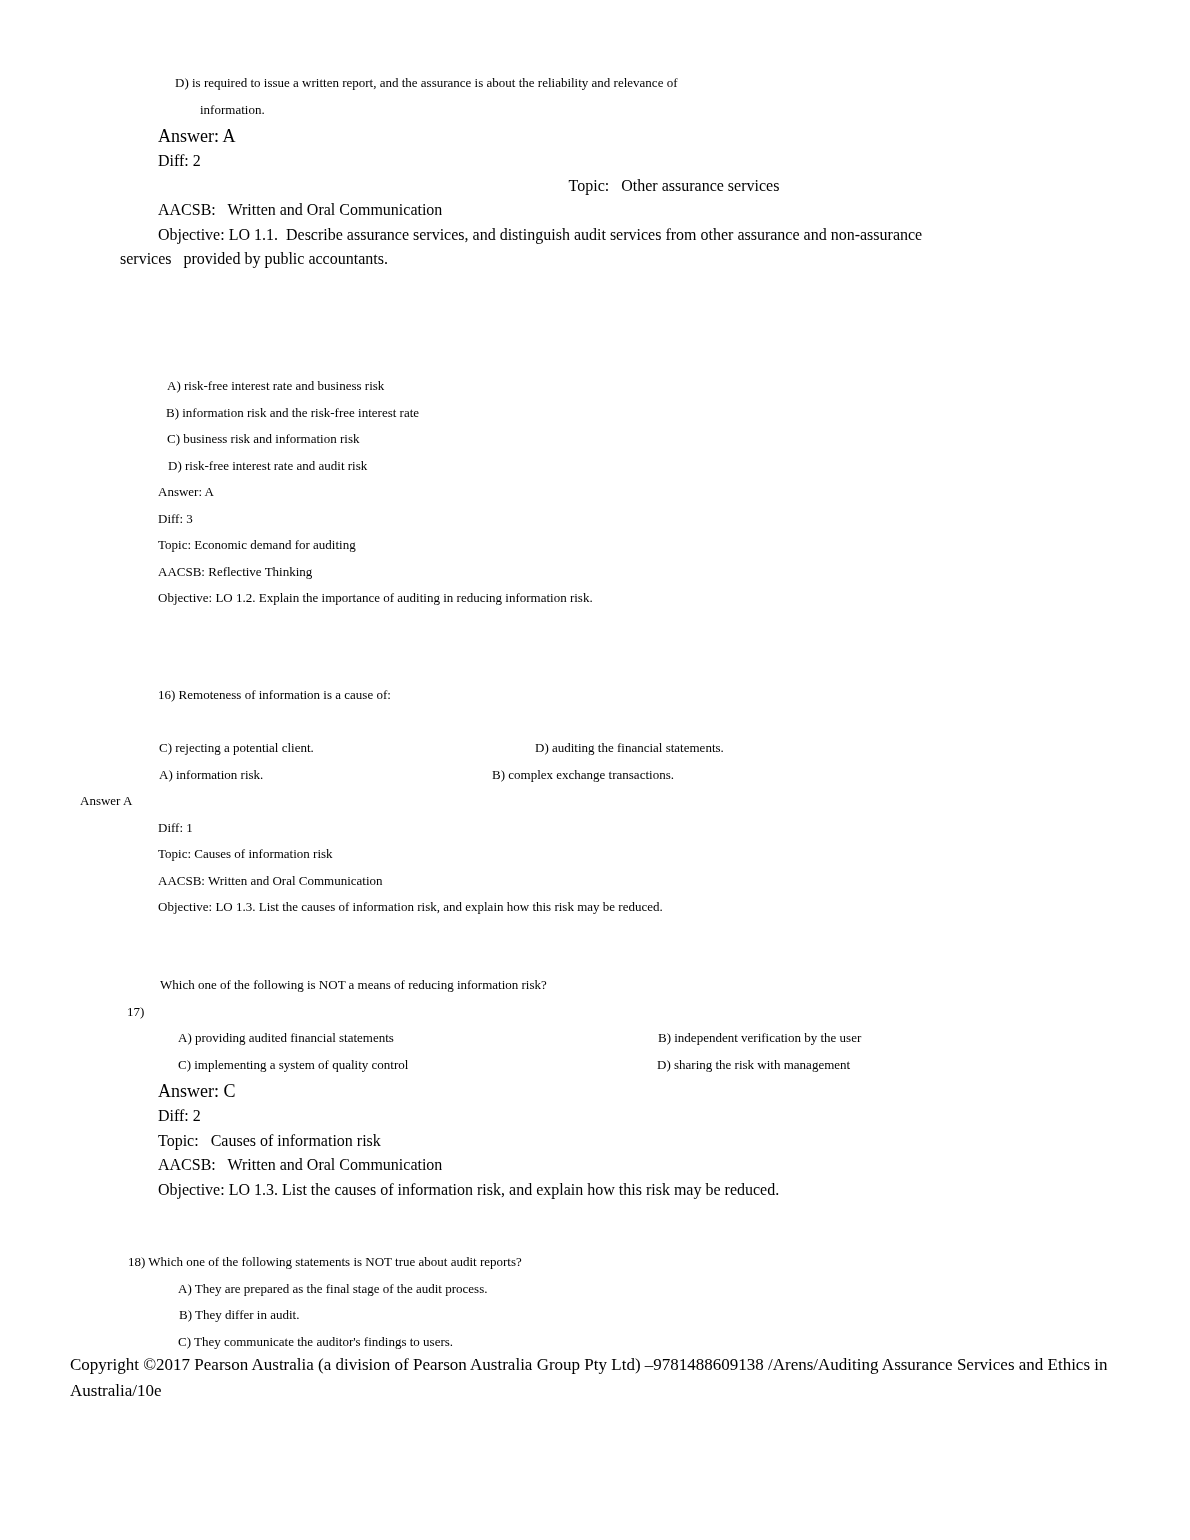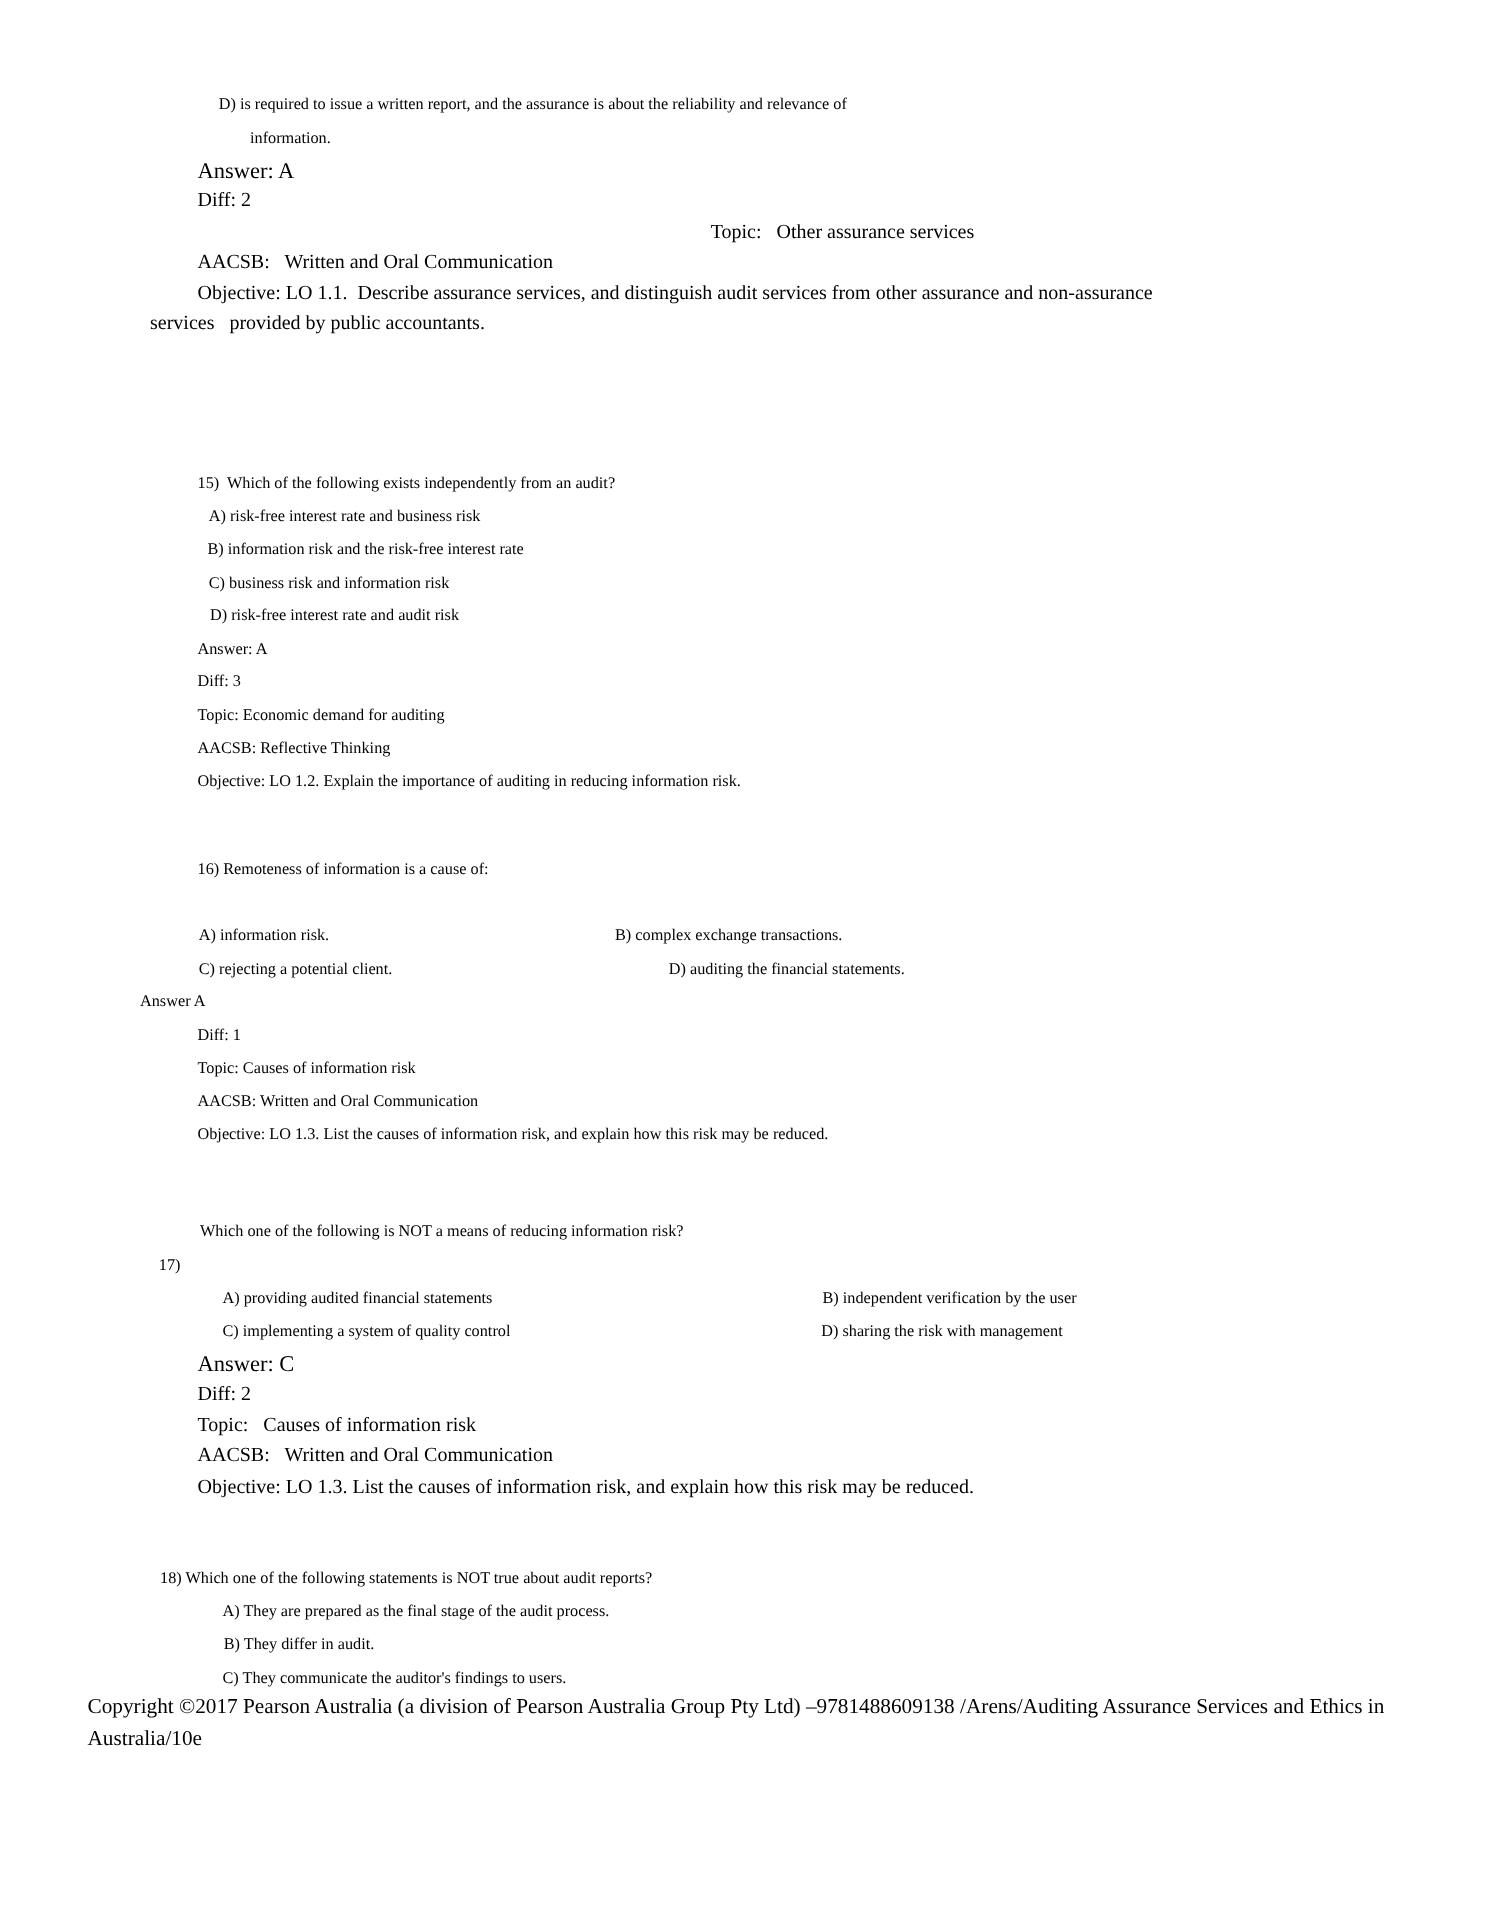--- a/index.html
+++ b/index.html
@@ -31,38 +31,37 @@
     <div class="line fs19" style="padding-left: 200px;">information.</div>
     <div class="line fs18" style="padding-left: 158px;">Answer: A</div>
     <div class="line fs16" style="padding-left: 158px;">Diff: 2</div>
     <div class="line fs16" style="padding-left: 158px; text-align: center;">Topic:   Other assurance services</div>
     <div class="line fs16" style="padding-left: 158px;">AACSB:   Written and Oral Communication</div>
     <div class="line fs16" style="padding-left: 158px;">Objective: LO 1.1.  Describe assurance services, and distinguish audit services from other assurance and non-assurance</div>
     <div class="line fs16" style="padding-left: 120px;">services   provided by public accountants.</div>
   </div>
 
   <div class="block" style="top: 373px;">
-    <div class="line fs19" style="padding-left: 158px;">15)  Which of the following exists independently from an audit?</div>
     <div class="line fs19" style="padding-left: 167px;">A) risk-free interest rate and business risk</div>
     <div class="line fs19" style="padding-left: 166px;">B) information risk and the risk-free interest rate</div>
     <div class="line fs19" style="padding-left: 167px;">C) business risk and information risk</div>
     <div class="line fs19" style="padding-left: 168px;">D) risk-free interest rate and audit risk</div>
     <div class="line fs19" style="padding-left: 158px;">Answer: A</div>
     <div class="line fs19" style="padding-left: 158px;">Diff: 3</div>
     <div class="line fs19" style="padding-left: 158px;">Topic: Economic demand for auditing</div>
     <div class="line fs19" style="padding-left: 158px;">AACSB: Reflective Thinking</div>
     <div class="line fs19" style="padding-left: 158px;">Objective: LO 1.2. Explain the importance of auditing in reducing information risk.</div>
   </div>
 
   <div class="block" style="top: 682px;">
     <div class="line fs19" style="padding-left: 158px;">16) Remoteness of information is a cause of:</div>
     <div class="spacer19"></div>
+    <div class="line fs19" style="padding-left: 159px;"><span class="col-left" style="width: 376px;">C) rejecting a potential client.</span><span>D) auditing the financial statements.</span></div>
     <div class="line fs19" style="padding-left: 159px;"><span class="col-left" style="width: 333px;">A) information risk.</span><span>B) complex exchange transactions.</span></div>
-    <div class="line fs19" style="padding-left: 159px;"><span class="col-left" style="width: 376px;">C) rejecting a potential client.</span><span>D) auditing the financial statements.</span></div>
-    <div class="line fs19" style="padding-left: 112px;">Answer A</div>
+    <div class="line fs19" style="padding-left: 80px;">Answer A</div>
     <div class="line fs19" style="padding-left: 158px;">Diff: 1</div>
     <div class="line fs19" style="padding-left: 158px;">Topic: Causes of information risk</div>
     <div class="line fs19" style="padding-left: 158px;">AACSB: Written and Oral Communication</div>
     <div class="line fs19" style="padding-left: 158px;">Objective: LO 1.3. List the causes of information risk, and explain how this risk may be reduced.</div>
   </div>
 
   <div class="block" style="top: 972px;">
     <div class="line fs19" style="padding-left: 160px;">Which one of the following is NOT a means of reducing information risk?</div>
     <div class="line fs19" style="padding-left: 127px;">17)</div>
     <div class="line fs19" style="padding-left: 178px;"><span class="col-left" style="width: 480px;">A) providing audited financial statements</span><span>B) independent verification by the user</span></div>

